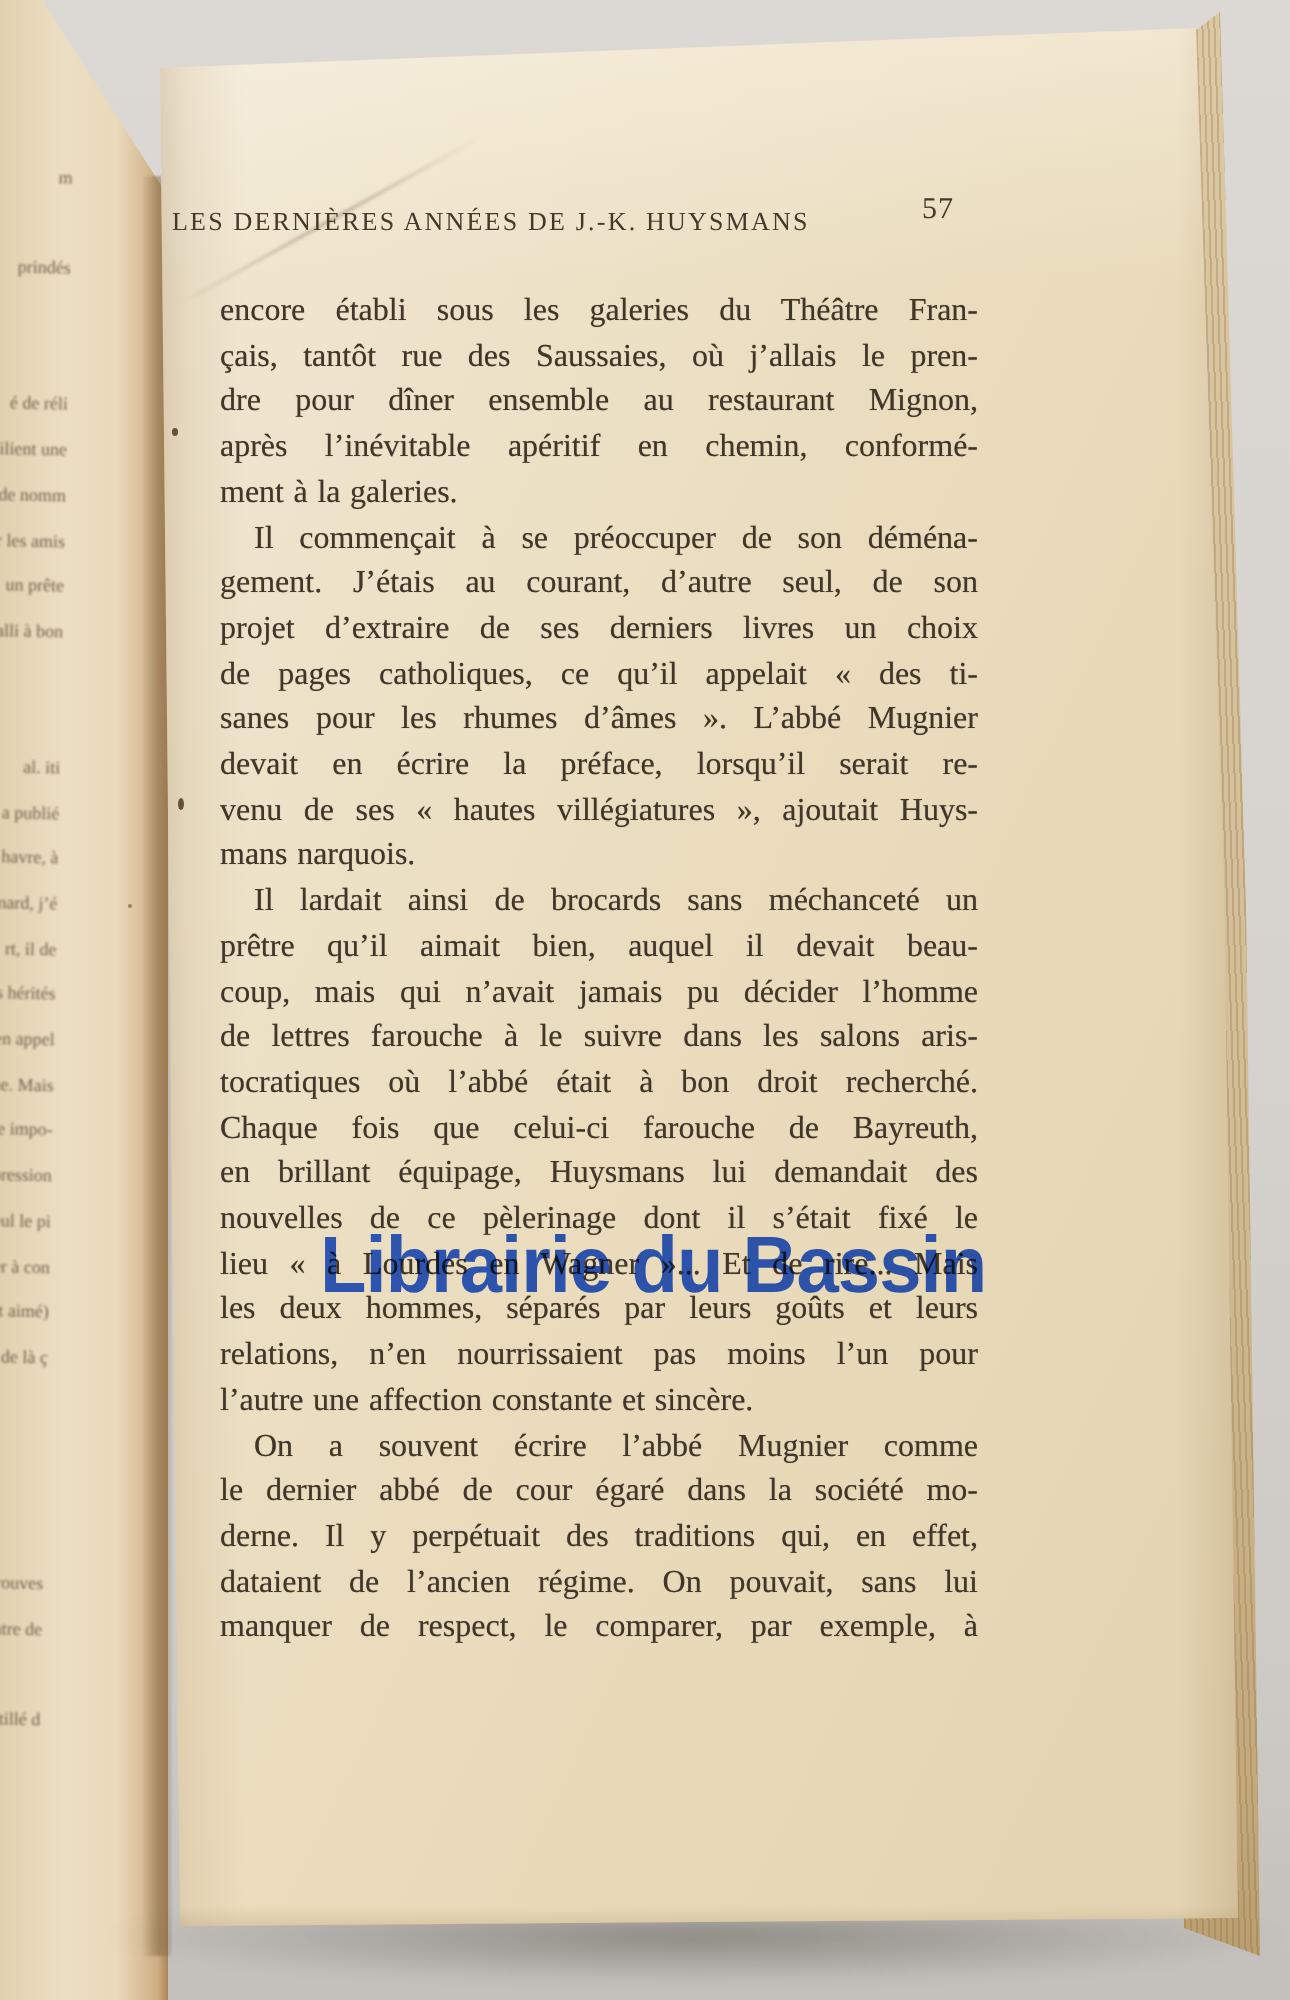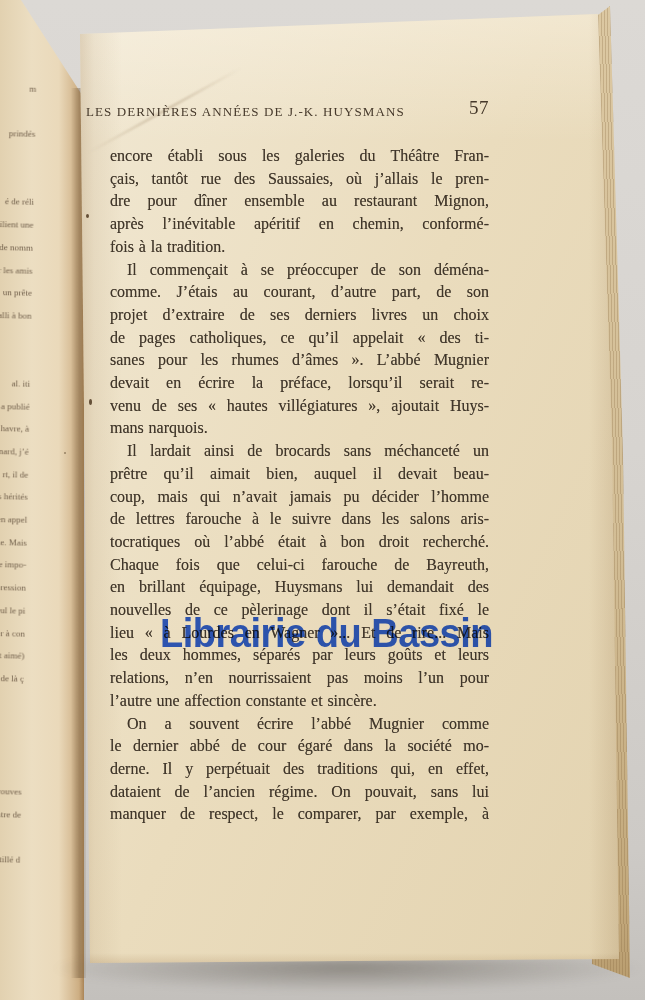--- a/index.html
+++ b/index.html
@@ -40,21 +40,21 @@
       linear-gradient(0deg,rgba(146,108,62,.25) 0,rgba(146,108,62,0) 14px),
       linear-gradient(180deg,rgba(255,250,240,.38) 0,rgba(255,250,240,0) 130px),
       linear-gradient(115deg,#f1e8d3 0%,#eadcbd 48%,#e3d3b0 100%);}
   .crease{left:10px;top:140px;width:175px;height:2px;
     transform:rotate(-29deg);transform-origin:left center;
     background:linear-gradient(90deg,rgba(120,90,55,0),rgba(120,90,55,.35),rgba(120,90,55,0));
     filter:blur(.8px);}
 
   .running-header{left:8px;top:90px;width:403px;height:22px;text-align:left;color:#46392b;}
   .running-title{position:static;font-size:13px;letter-spacing:1.1px;white-space:nowrap;}
-  .page-number{right:0;top:-5px;font-size:19px;letter-spacing:.5px;}
+  .page-number{right:12px;top:-5px;font-size:15px;letter-spacing:.5px;}
 
   .text-block{left:8px;top:133px;width:403px;color:#40362a;
     font-size:16px;line-height:22.7px;word-spacing:.05em;
     text-shadow:0 0 .4px rgba(62,52,40,.55);}
   .text-block .line{position:static;display:block;text-align:justify;text-align-last:justify;white-space:normal;margin-left:24px;}
   .text-block .line.indent{text-indent:17px;}
   .text-block .line.end{text-align-last:left;}
 
   .watermark{left:160px;top:611px;z-index:9;white-space:nowrap;
     font-family:"Liberation Sans","DejaVu Sans",sans-serif;
@@ -123,23 +123,23 @@
     <div class="running-header">
       <span class="running-title">LES DERNIÈRES ANNÉES DE J.-K. HUYSMANS</span>
       <span class="page-number">57</span>
     </div>
 
     <div class="text-block">
         <div class="line">encore établi sous les galeries du Théâtre Fran-</div>
         <div class="line">çais, tantôt rue des Saussaies, où j’allais le pren-</div>
         <div class="line">dre pour dîner ensemble au restaurant Mignon,</div>
         <div class="line">après l’inévitable apéritif en chemin, conformé-</div>
-        <div class="line end">fois à la tradition.</div>
+        <div class="line end">ment à la galeries.</div>
         <div class="line indent">Il commençait à se préoccuper de son déména-</div>
-        <div class="line">comme. J’étais au courant, d’autre part, de son</div>
+        <div class="line">gement. J’étais au courant, d’autre seul, de son</div>
         <div class="line">projet d’extraire de ses derniers livres un choix</div>
         <div class="line">de pages catholiques, ce qu’il appelait « des ti-</div>
         <div class="line">sanes pour les rhumes d’âmes ». L’abbé Mugnier</div>
         <div class="line">devait en écrire la préface, lorsqu’il serait re-</div>
         <div class="line">venu de ses « hautes villégiatures », ajoutait Huys-</div>
         <div class="line end">mans narquois.</div>
         <div class="line indent">Il lardait ainsi de brocards sans méchanceté un</div>
         <div class="line">prêtre qu’il aimait bien, auquel il devait beau-</div>
         <div class="line">coup, mais qui n’avait jamais pu décider l’homme</div>
         <div class="line">de lettres farouche à le suivre dans les salons aris-</div>

